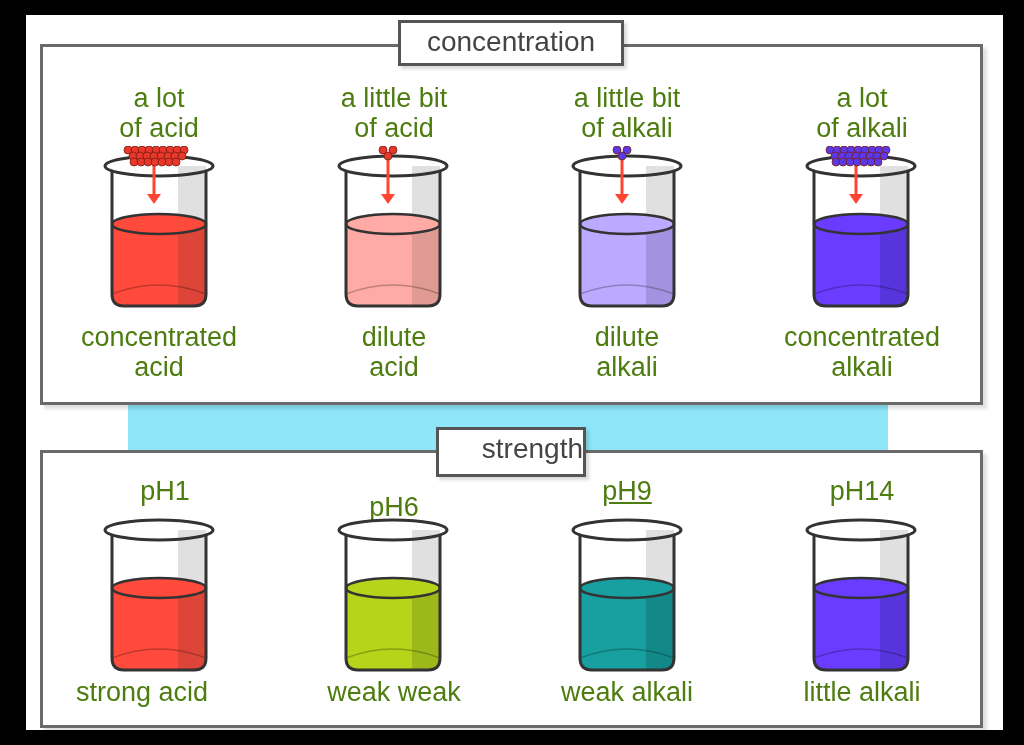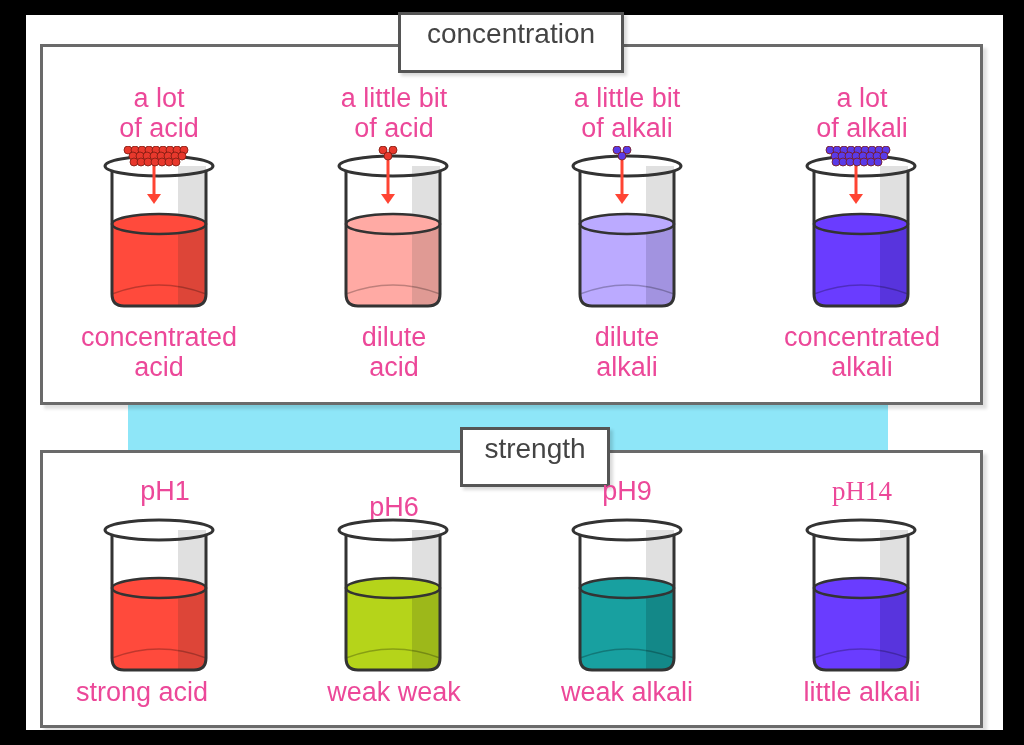--- a/index.html
+++ b/index.html
@@ -3,23 +3,23 @@
 <meta charset="utf-8">
 <style>
   html,body{margin:0;padding:0;}
   body{width:1024px;height:745px;background:#000;position:relative;overflow:hidden;font-family:"Liberation Sans",sans-serif;}
   .canvas{position:absolute;left:26px;top:15px;width:977px;height:715px;background:#fff;}
   .panel{position:absolute;left:40px;width:943px;border:3px solid #6a6a6a;box-sizing:border-box;background:#fff;box-shadow:4px 4px 3px rgba(0,0,0,0.12);}
   .panel.conc{top:44px;height:361px;}
   .panel.str{top:450px;height:278px;}
   .band{position:absolute;left:128px;top:405px;width:760px;height:45px;}
   .tag{position:absolute;background:#fff;border:3px solid #555;box-sizing:border-box;color:#444;font-size:28px;text-align:center;line-height:38px;box-shadow:3px 3px 3px rgba(0,0,0,0.15);}
-  .tag.conc{left:398px;top:12px;width:226px;height:61px;}
-  .tag.str{left:460px;top:427px;width:150px;height:60px;}
-  .lbl{position:absolute;color:#ec4899;font-size:27px;text-align:center;line-height:30px;width:220px;}
+  .tag.conc{left:398px;top:20px;width:226px;height:46px;}
+  .tag.str{left:436px;top:427px;width:150px;height:50px;text-align:right;}
+  .lbl{position:absolute;color:#4d7c0f;font-size:27px;text-align:center;line-height:30px;width:220px;}
   .beaker{position:absolute;}
 </style>
 </head>
 <body>
 
 <div class="canvas"></div>
 
 <div class="band" id="band" style="background: rgb(142, 230, 248);"></div>
 
 <div class="panel conc"></div>
@@ -57,22 +57,22 @@
   <div>dilute</div>
   <div>alkali</div>
 </div>
 <div class="lbl" style="left:752px;top:322px;">
   <div>concentrated</div>
   <div>alkali</div>
 </div>
 
 <div class="lbl" style="left:55px;top:476px;">pH1</div>
 <div class="lbl" style="left:284px;top:492px;">pH6</div>
-<div class="lbl" style="left:517px;top:476px;">pH9</div>
-<div class="lbl" style="left:752px;top:476px;font-family:Liberation Serif, serif;">pH14</div>
+<div class="lbl" style="left:517px;top:476px;text-decoration:underline;">pH9</div>
+<div class="lbl" style="left:752px;top:476px;">pH14</div>
 
 <div class="lbl" style="left:32px;top:677px;">strong acid</div>
 <div class="lbl" style="left:284px;top:677px;">weak weak</div>
 <div class="lbl" style="left:517px;top:677px;">weak alkali</div>
 <div class="lbl" style="left:752px;top:677px;">little alkali</div>
 
 <div id="conc-beakers">
     <div class="beaker" style="left: 98px; top: 146px;"><svg width="124" height="170" viewBox="0 0 124 170" xmlns="http://www.w3.org/2000/svg">
         <path d="M80 20 L108 20 L108 150 L80 150 Z" fill="#e0e0e0"></path>
         <path d="M14 78 L108 78 L108 148 Q108 160 96 160 L26 160 Q14 160 14 148 Z" fill="#ff4a3c"></path>

